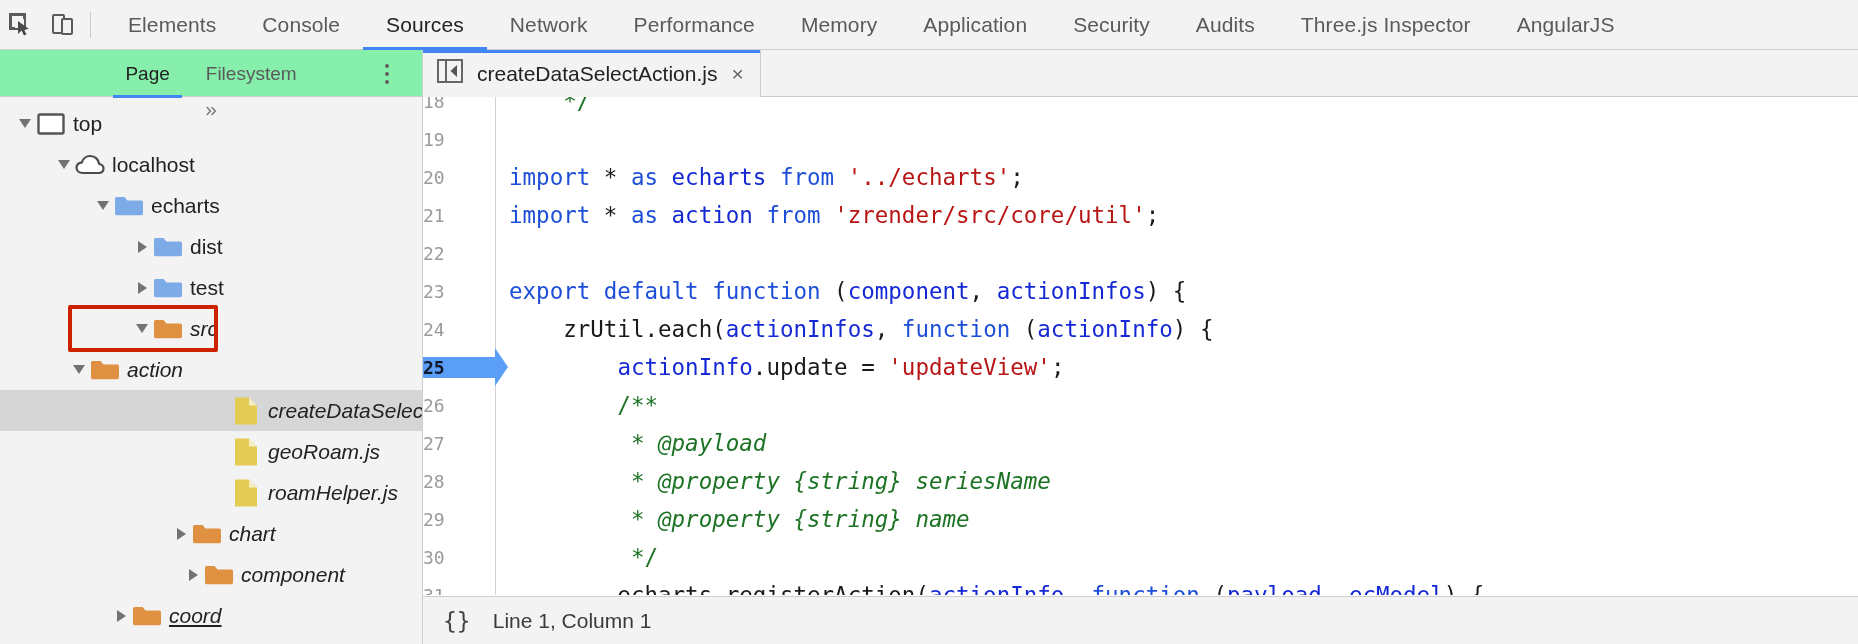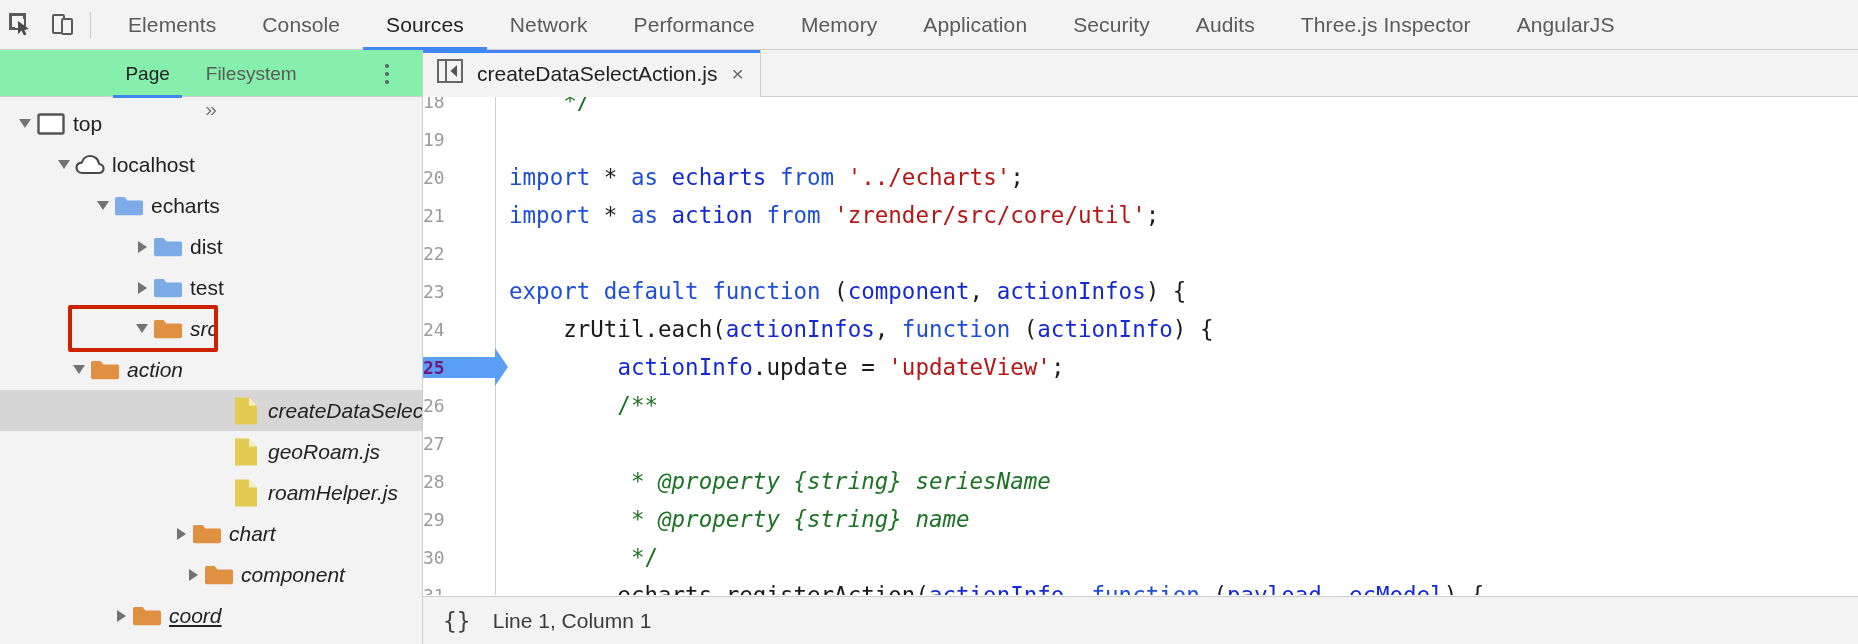--- a/index.html
+++ b/index.html
@@ -142,21 +142,21 @@
     font-size: 22.5px;
     white-space: pre;
   }
   .gut {
     width: 72px; flex: 0 0 72px; text-align: left;
     padding-right: 13px;
     color: #9a9a9a; font-family: "DejaVu Sans Mono", monospace;
     font-size: 18px;
   }
   .cline.exec .gut {
-    background: #5a9ef8; color: #701a75; font-weight: bold;
+    background: #5a9ef8; color: #0f172a; font-weight: bold;
   }
   .exec-arrow {
     position: absolute; left: 72px; top: 0; width: 0; height: 0;
     border-left: 13px solid #5a9ef8;
     border-top: 19px solid transparent;
     border-bottom: 19px solid transparent;
   }
   .gut-border {
     position: absolute; left: 72px; top: -15px; width: 1px; height: 540px;
     background: #d2d2d2;
@@ -420,21 +420,21 @@
       <div class="code-scroll" id="code-host">
           <div class="cline"><span class="gut">18</span><span class="ctext"><span class="pl">    </span><span class="c0">*/</span></span></div>
           <div class="cline"><span class="gut">19</span><span class="ctext"></span></div>
           <div class="cline"><span class="gut">20</span><span class="ctext"><span class="k">import</span><span class="pl"> * </span><span class="k">as</span><span class="pl"> </span><span class="id">echarts</span><span class="pl"> </span><span class="k">from</span><span class="pl"> </span><span class="s">'../echarts'</span><span class="pl">;</span></span></div>
           <div class="cline"><span class="gut">21</span><span class="ctext"><span class="k">import</span><span class="pl"> * </span><span class="k">as</span><span class="pl"> </span><span class="id">action</span><span class="pl"> </span><span class="k">from</span><span class="pl"> </span><span class="s">'zrender/src/core/util'</span><span class="pl">;</span></span></div>
           <div class="cline"><span class="gut">22</span><span class="ctext"></span></div>
           <div class="cline"><span class="gut">23</span><span class="ctext"><span class="k">export default function</span><span class="pl"> (</span><span class="id">component</span><span class="pl">, </span><span class="id">actionInfos</span><span class="pl">) {</span></span></div>
           <div class="cline"><span class="gut">24</span><span class="ctext"><span class="pl">    zrUtil.each(</span><span class="id">actionInfos</span><span class="pl">, </span><span class="k">function</span><span class="pl"> (</span><span class="id">actionInfo</span><span class="pl">) {</span></span></div>
           <div class="cline exec"><span class="gut">25</span><span class="exec-arrow"></span><span class="ctext"><span class="pl">        </span><span class="id">actionInfo</span><span class="pl">.update = </span><span class="s">'updateView'</span><span class="pl">;</span></span></div>
           <div class="cline"><span class="gut">26</span><span class="ctext"><span class="c0">        /**</span></span></div>
-          <div class="cline"><span class="gut">27</span></div>
+          <div class="cline"><span class="gut">27</span><span class="ctext"><span class="c">         * @payload</span></span></div>
           <div class="cline"><span class="gut">28</span><span class="ctext"><span class="c">         * @property {string} seriesName</span></span></div>
           <div class="cline"><span class="gut">29</span><span class="ctext"><span class="c">         * @property {string} name</span></span></div>
           <div class="cline"><span class="gut">30</span><span class="ctext"><span class="c0">         */</span></span></div>
           <div class="cline"><span class="gut">31</span><span class="ctext"><span class="pl">        echarts.registerAction(</span><span class="id">actionInfo</span><span class="pl">, </span><span class="k">function</span><span class="pl"> (</span><span class="id">payload</span><span class="pl">, </span><span class="id">ecModel</span><span class="pl">) {</span></span></div>
         </div>
     </div>
 
     <div class="statusbar">
       <span class="pretty">{}</span>
       <span class="stat-text">Line 1, Column 1</span>

